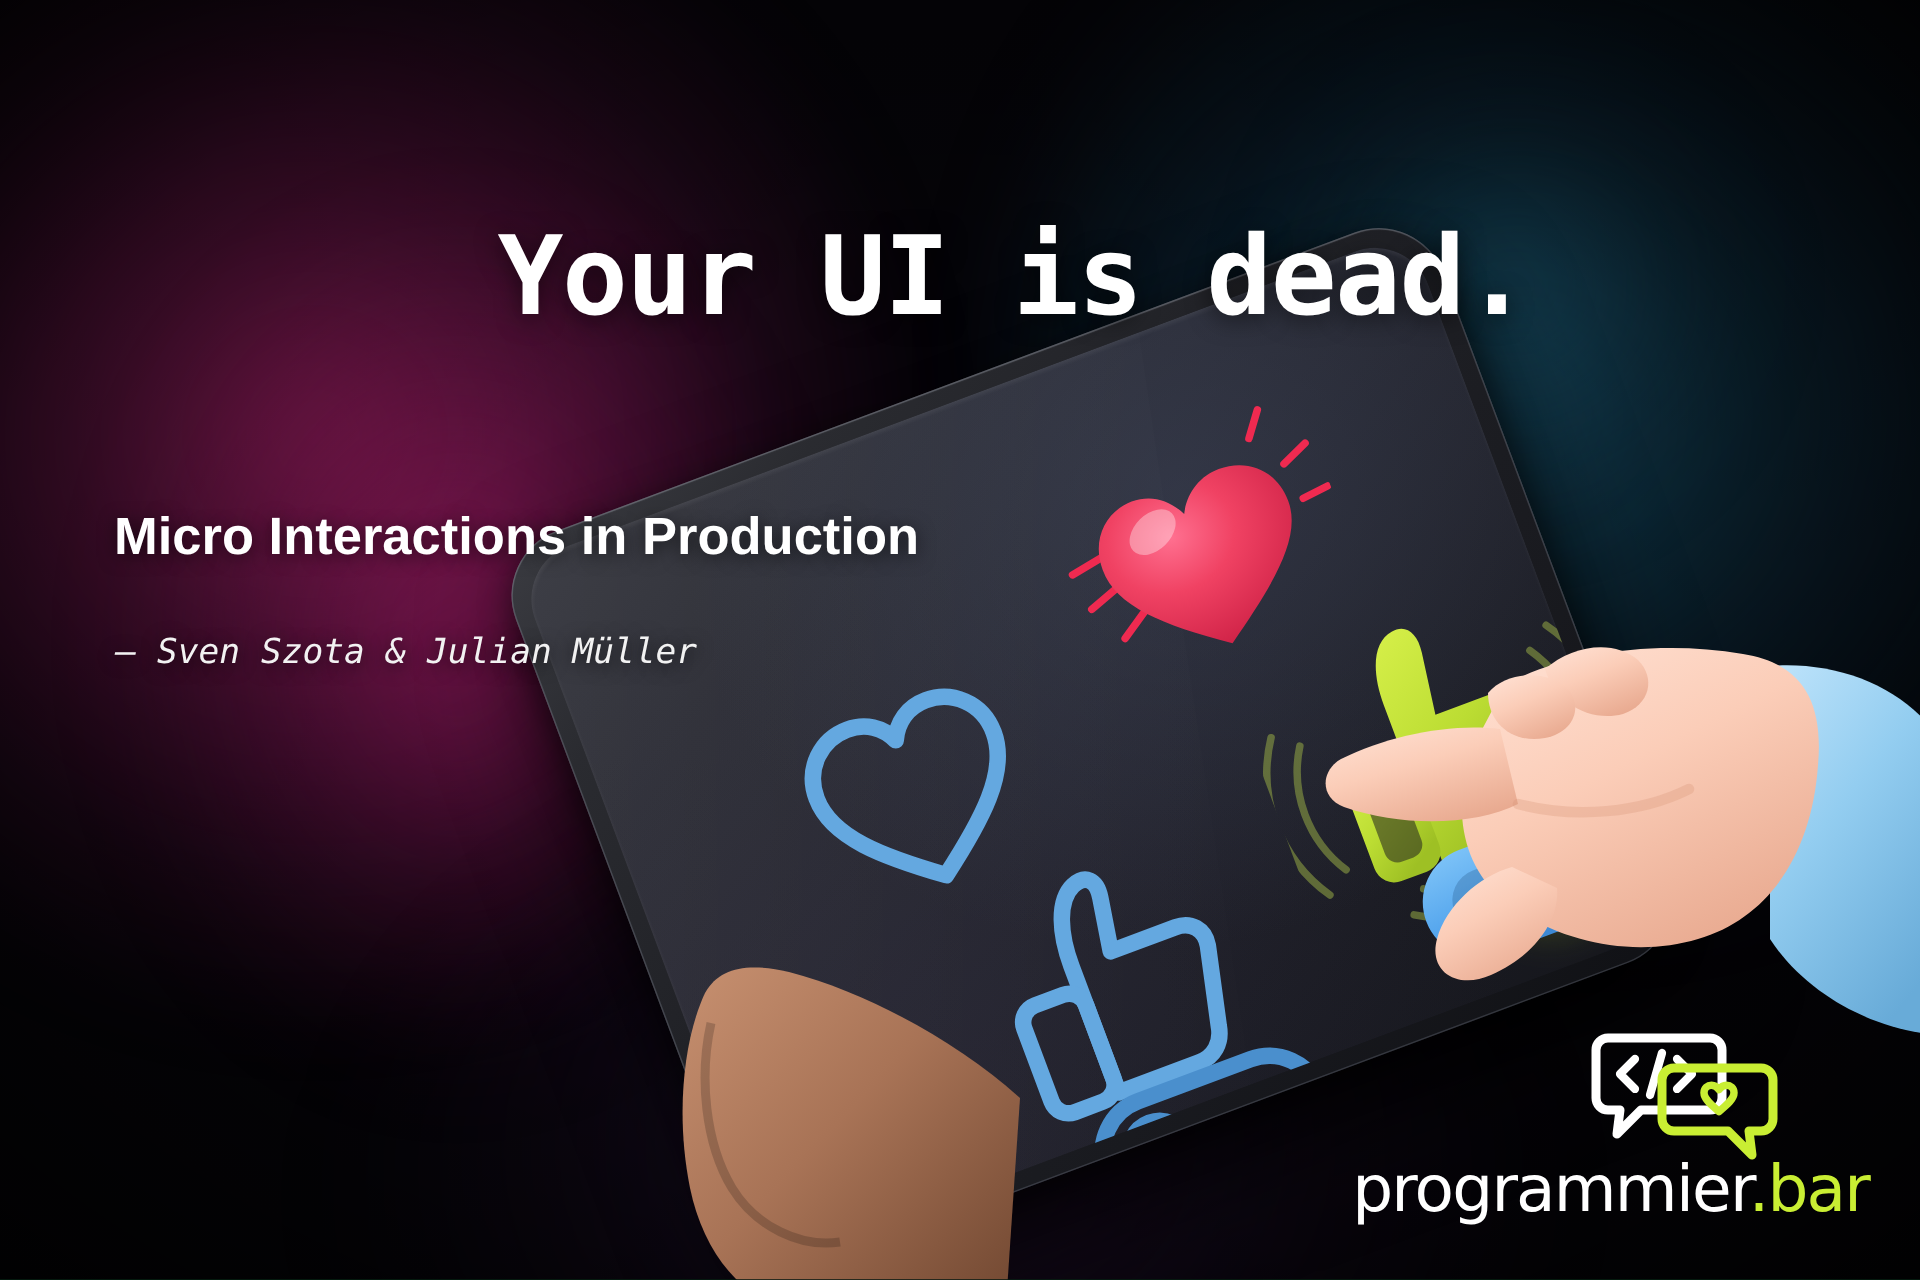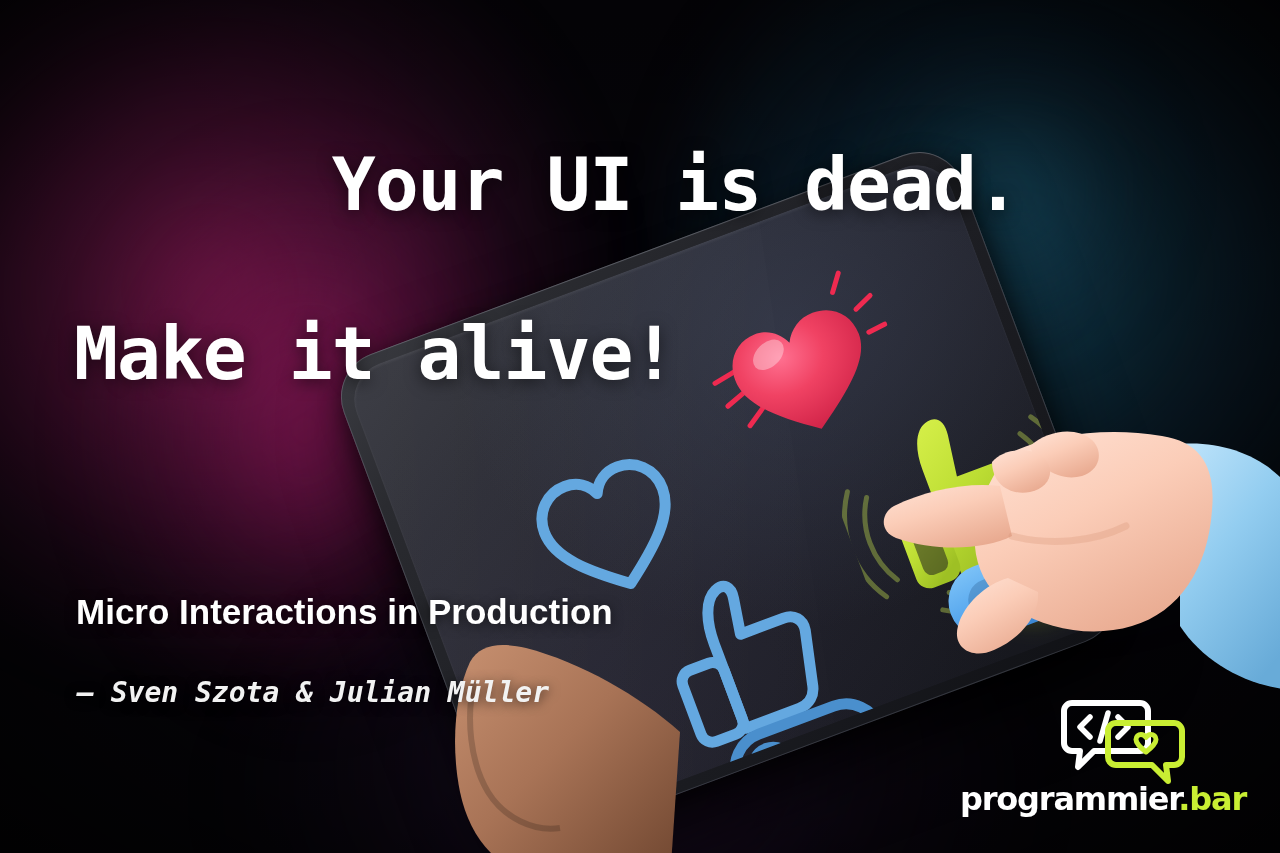--- a/index.html
+++ b/index.html
@@ -105,23 +105,23 @@
     font-weight: bold;
     font-size: 35px;
     letter-spacing: 0px;
     margin: 26px 0 0 2px;
     white-space: pre;
     text-shadow: 0 2px 12px rgba(0,0,0,0.6);
   }
   .byline {
     color: #f2f2f2;
     font-family: "DejaVu Sans Mono", monospace;
-    font-weight: bold;
+    font-weight: normal;
     font-style: italic;
-    font-size: 28px;
+    font-size: 23px;
     margin: 44px 0 0 3px;
     white-space: pre;
     text-shadow: 0 2px 12px rgba(0,0,0,0.7);
   }
 
   
   .scene {
     position: absolute;
     inset: 0;
     z-index: 20;
@@ -213,22 +213,22 @@
     position: absolute;
     right: 34px; bottom: 38px;
     z-index: 40;
     display: flex;
     flex-direction: column;
     align-items: flex-end;
   }
   .logo-bubbles { margin-right: 58px; margin-bottom: -2px; }
   .wordmark {
     font-family: "DejaVu Sans", sans-serif;
-    font-weight: bold;
-    font-size: 32px;
+    font-weight: normal;
+    font-size: 43px;
     letter-spacing: -1.2px;
     line-height: 1;
     white-space: pre;
   }
   .wm-white { color: #ffffff; }
   .wm-lime { color: #c9ee33; }
 </style>
 </head>
 <body>
 
@@ -370,21 +370,20 @@
                C 142 278, 160 254, 158 232 Z" fill="url(#skinG)"></path>
 
       <path d="M132 176 C 170 186, 214 182, 246 166" fill="none" stroke="rgba(216,150,120,0.30)" stroke-width="7" stroke-linecap="round"></path>
     </svg>
 
   </div>
 
   <div class="text-block">
     <h1 class="headline">
       <span>Your UI is dead.</span>
-      <span class="l2">Make it alive!</span>
     </h1>
     <div class="subtitle">Micro Interactions in Production</div>
     <div class="byline">– Sven Szota &amp; Julian Müller</div>
   </div>
 
   <div class="logo">
     <svg class="logo-bubbles" width="128" height="92" viewBox="0 0 128 92">
 
       <path d="M8 8 H 76 A 8 8 0 0 1 84 16 V 48 A 8 8 0 0 1 76 56 H 30 L 14 72 L 16 56 H 8 A 8 8 0 0 1 0 48 V 16 A 8 8 0 0 1 8 8 Z" transform="translate(4,2)" fill="none" stroke="#ffffff" stroke-width="6" stroke-linejoin="round"></path>
       <g stroke="#ffffff" stroke-width="5.5" stroke-linecap="round" stroke-linejoin="round" fill="none">

